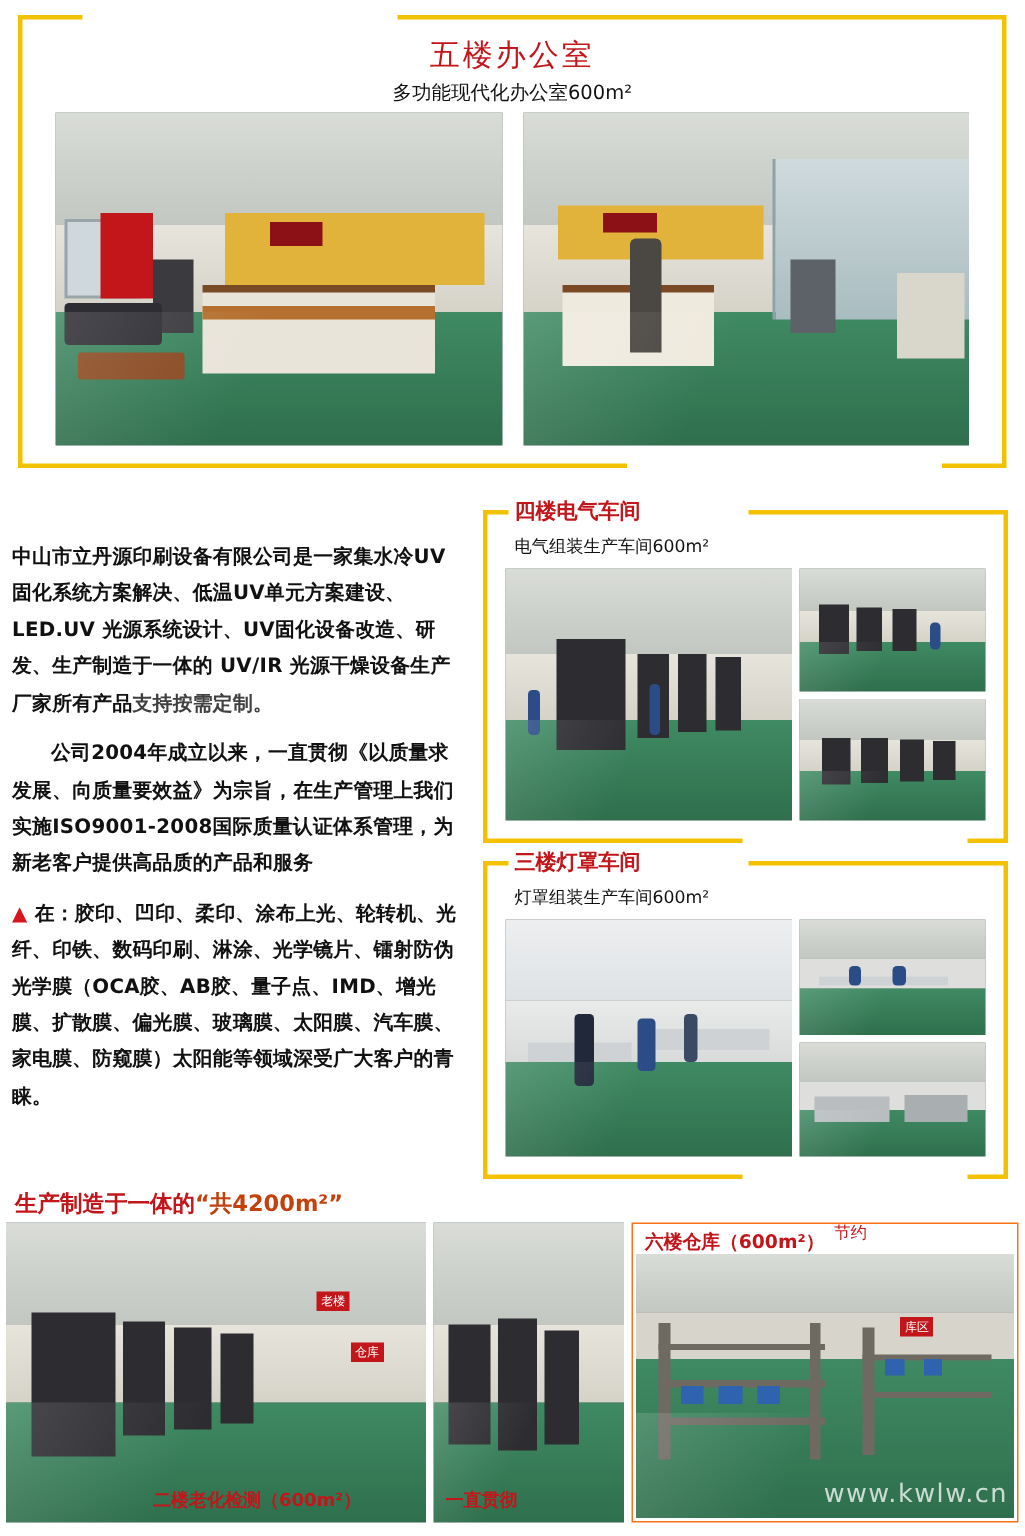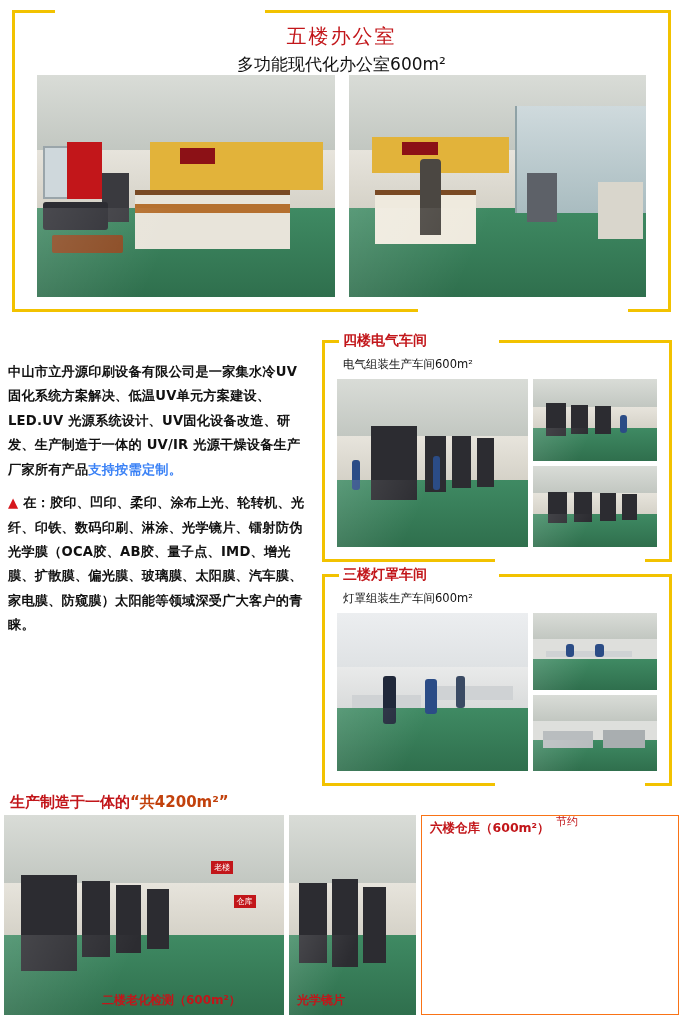--- a/index.html
+++ b/index.html
@@ -35,21 +35,21 @@
   }
   .top-frame .notch-tl{left:40px;top:-6px;width:210px;height:12px;}
   .top-frame .notch-br{right:40px;bottom:-6px;width:210px;height:12px;}
 
   .top-title{
     position:absolute;left:0;right:0;top:10px;text-align:center;
     font-size:20px;font-weight:normal;color:#c2161a;letter-spacing:2px;
   }
   .top-sub{
     position:absolute;left:0;right:0;top:40px;text-align:center;
-    font-size:17px;color:#111;
+    font-size:13px;color:#111;
   }
 
   .top-photos{
     position:absolute;left:22px;top:62px;right:22px;height:222px;
     display:flex;gap:14px;
   }
   .top-photos > div{flex:1;}
 
   
   .p1 .banner{position:absolute;left:10%;top:30%;width:12%;height:26%;background:#c2161a;}
@@ -72,21 +72,21 @@
   .p2 .box{position:absolute;left:84%;top:48%;width:15%;height:26%;background:#d9d6cc;}
 
   
   .mid-text{
     position:absolute;left:8px;top:360px;width:300px;
     font-size:13.2px;line-height:1.85;color:#111;font-weight:bold;
     letter-spacing:.2px;
   }
   .mid-text p{margin:0 0 9px 0;}
   .mid-text .indent{text-indent:26px;}
-  .red{color:#3b82f6;}
+  .red{color:#404040;}
   .tri{color:#d6171d;}
 
   
   .rbox{
     position:absolute;border:3px solid #f2c200;box-sizing:border-box;background:#fff;
   }
   .rbox .notch{position:absolute;background:#fff;left:24px;top:-6px;width:150px;height:12px;}
   .rbox .notch-b{position:absolute;background:#fff;right:24px;bottom:-6px;width:150px;height:12px;}
   .rbox .rtitle{position:absolute;left:14px;top:-11px;font-size:14px;font-weight:bold;color:#c2161a;background:#fff;padding:0 4px;}
   .rbox .rsub{position:absolute;left:18px;top:14px;font-size:11.5px;color:#111;}
@@ -171,20 +171,21 @@
       <div class="person"></div>
       <div class="mach"></div>
       <div class="box"></div>
       <div class="shine"></div>
     </div>
   </div>
 </div>
 
 <div class="mid-text">
   <p><span>中山市立丹源印刷设备有限公司是一家集水冷UV固化系统方案解决、低温UV单元方案建设、LED.UV 光源系统设计、UV固化设备改造、研发、生产制造于一体的 UV/IR 光源干燥设备生产厂家所有产品</span><span class="red">支持按需定制。</span></p>
+  <p class="indent">公司2004年成立以来，一直贯彻《以质量求发展、向质量要效益》为宗旨，在生产管理上我们实施ISO9001-2008国际质量认证体系管理，为新老客户提供高品质的产品和服务</p>
   <p><span class="tri">▲</span> <span>在：胶印、凹印、柔印、涂布上光、轮转机、光纤、印铁、数码印刷、淋涂、光学镜片、镭射防伪光学膜（OCA胶、AB胶、量子点、IMD、增光膜、扩散膜、偏光膜、玻璃膜、太阳膜、汽车膜、家电膜、防窥膜）太阳能等领域深受广大客户的青睐。</span></p>
 </div>
 
 <div class="rbox" id="box-electric">
   <div class="notch"></div>
     <div class="notch-b"></div>
   <div class="rtitle">四楼电气车间</div>
   <div class="rsub">电气组装生产车间600m²</div>
   <div class="grid2">
     <div class="photo big eq">
@@ -280,20 +281,41 @@
   </div>
 
   <div class="photo b2 eq">
     <div class="ceil"></div>
       <div class="wall"></div>
       <div class="floor"></div>
     <div class="cab" style="left:8%;top:34%;width:22%;height:40%"></div>
     <div class="cab" style="left:34%;top:32%;width:20%;height:44%"></div>
     <div class="cab" style="left:58%;top:36%;width:18%;height:38%"></div>
     <div class="shine"></div>
-    <div class="cap c2">光学镜片</div>
+    <div class="cap c2">一直贯彻</div>
   </div>
 
   <div class="b3">
     <div class="lbl">六楼仓库（600m²）</div>
     <div class="lbl2">节约</div>
+    <div class="photo" style="position:absolute;left:2px;top:20px;right:2px;bottom:2px;">
+      <div class="ceil" style="height:22%"></div>
+      <div class="wall" style="top:22%;height:18%;background:#d7d4cb"></div>
+      <div class="floor" style="height:60%"></div>
+      <div class="shelf" style="left:6%;top:26%;width:3%;height:52%"></div>
+      <div class="shelf" style="left:6%;top:34%;width:44%;height:2.5%"></div>
+      <div class="shelf" style="left:6%;top:48%;width:44%;height:2.5%"></div>
+      <div class="shelf" style="left:6%;top:62%;width:44%;height:2.5%"></div>
+      <div class="shelf" style="left:46%;top:26%;width:3%;height:52%"></div>
+      <div class="shelf" style="left:60%;top:28%;width:3%;height:48%"></div>
+      <div class="shelf" style="left:60%;top:38%;width:34%;height:2.5%"></div>
+      <div class="shelf" style="left:60%;top:52%;width:34%;height:2.5%"></div>
+      <div class="bin" style="left:12%;top:50%;width:6%;height:7%"></div>
+      <div class="bin" style="left:22%;top:50%;width:6%;height:7%"></div>
+      <div class="bin" style="left:32%;top:50%;width:6%;height:7%"></div>
+      <div class="bin" style="left:66%;top:40%;width:5%;height:6%"></div>
+      <div class="bin" style="left:76%;top:40%;width:5%;height:6%"></div>
+      <div class="tag" style="left:70%;top:24%">库区</div>
+      <div class="shine"></div>
+      <div class="watermark">www.kwlw.cn</div>
+    </div>
   </div>
 </div>
 
 </body></html>

